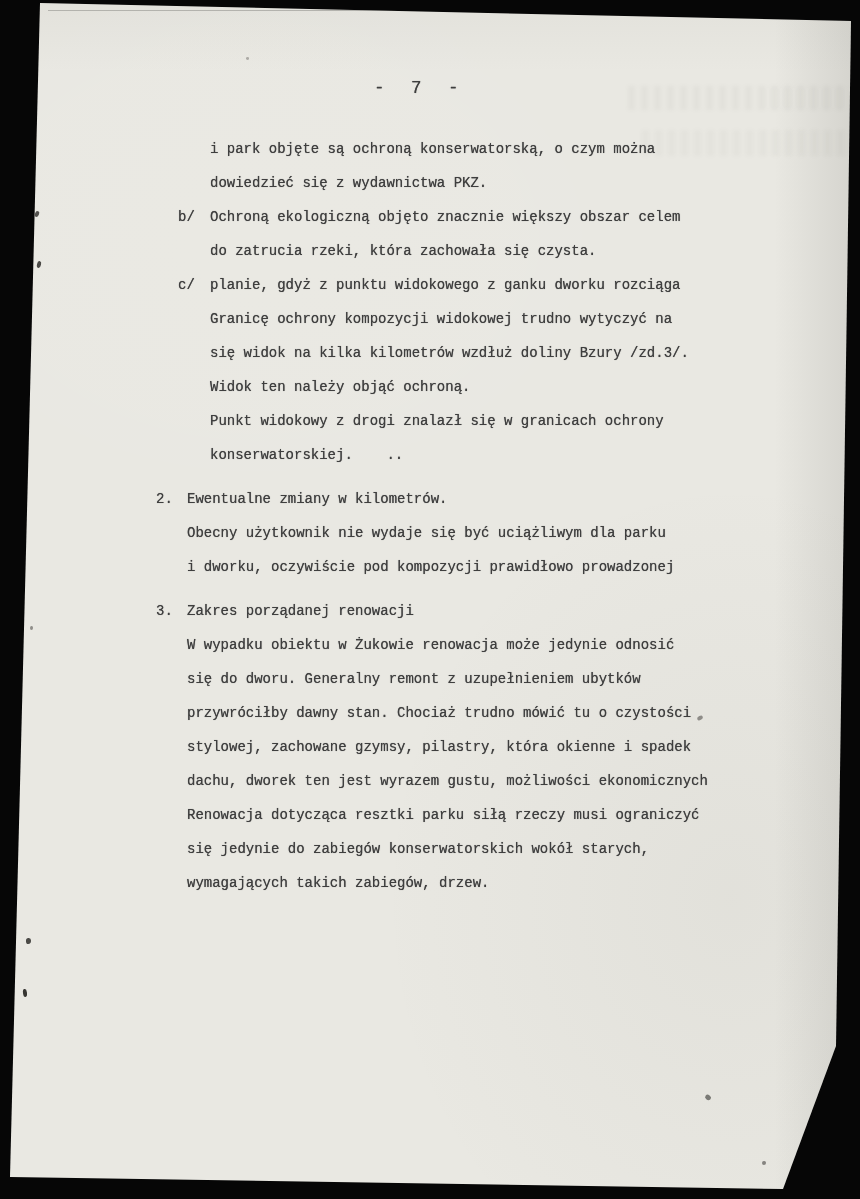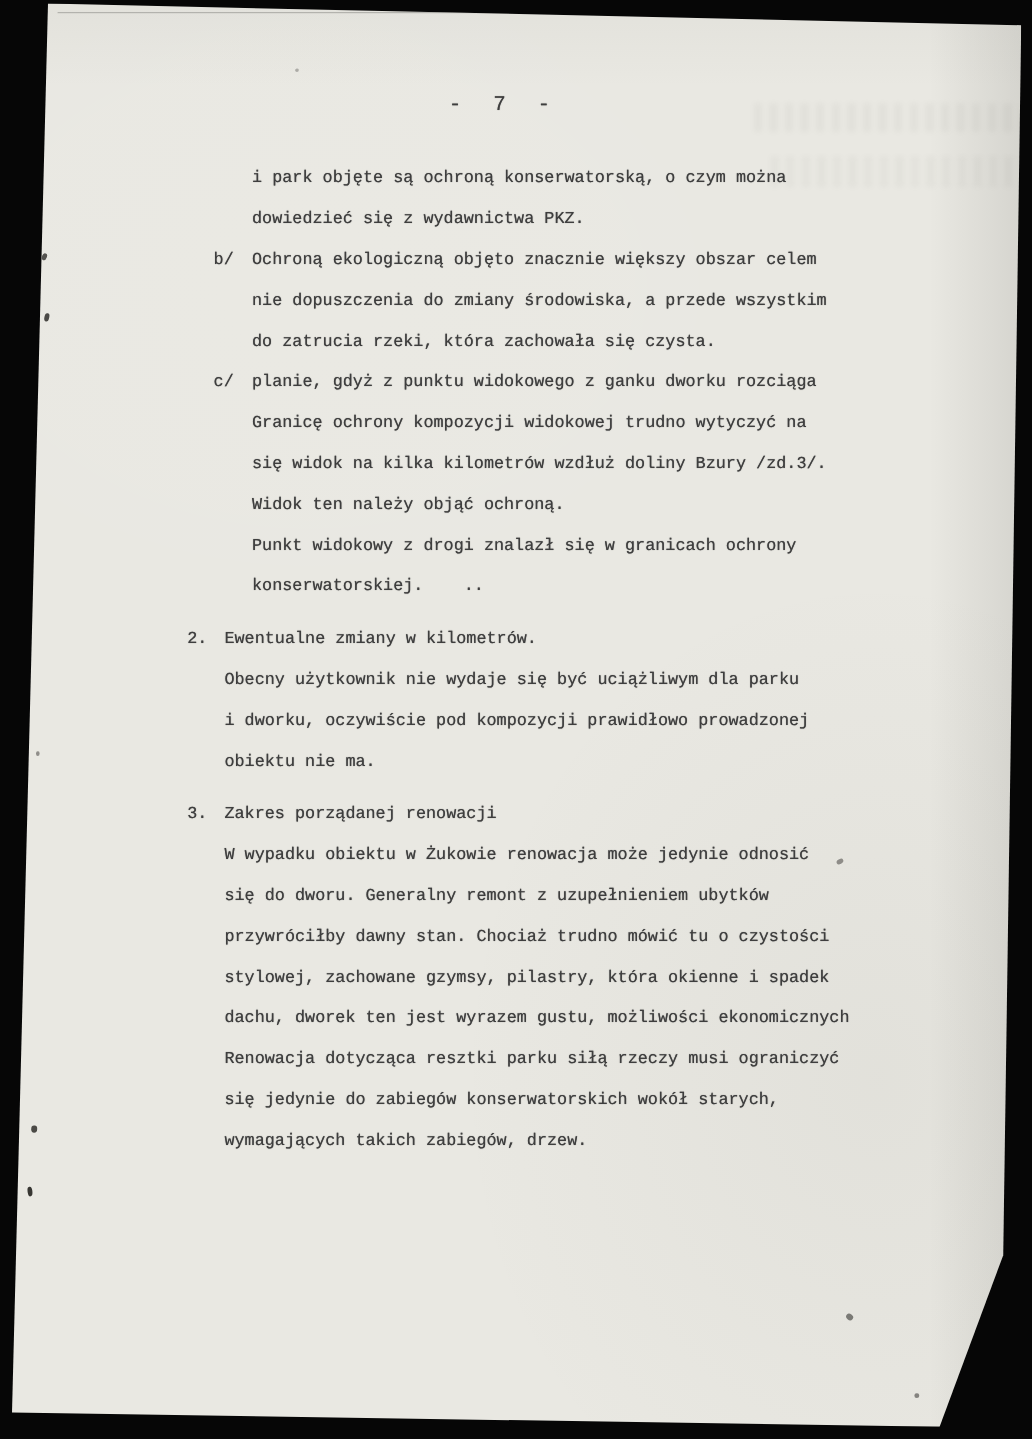--- a/index.html
+++ b/index.html
@@ -87,38 +87,36 @@
     <div class="page-number">- 7 -</div>
 
     <div class="text-area">
         <div class="block body">
           <div class="line">i park objęte są ochroną konserwatorską, o czym można</div>
           <div class="line">dowiedzieć się z wydawnictwa PKZ.</div>
         </div>
         <div class="block lettered">
           <span class="label">b/</span>
           <div class="line">Ochroną ekologiczną objęto znacznie większy obszar celem</div>
-          <div class="line">nie dopuszczenia do zmiany środowiska, a przede wszystkim</div>
           <div class="line">do zatrucia rzeki, która zachowała się czysta.</div>
         </div>
         <div class="block lettered">
           <span class="label">c/</span>
           <div class="line">planie, gdyż z punktu widokowego z ganku dworku rozciąga</div>
           <div class="line">Granicę ochrony kompozycji widokowej trudno wytyczyć na</div>
           <div class="line">się widok na kilka kilometrów wzdłuż doliny Bzury /zd.3/.</div>
           <div class="line">Widok ten należy objąć ochroną.</div>
           <div class="line">Punkt widokowy z drogi znalazł się w granicach ochrony</div>
           <div class="line">konserwatorskiej.    ..</div>
         </div>
         <div class="block numbered">
           <span class="label">2.</span>
           <div class="line">Ewentualne zmiany w kilometrów.</div>
           <div class="line">Obecny użytkownik nie wydaje się być uciążliwym dla parku</div>
           <div class="line">i dworku, oczywiście pod kompozycji prawidłowo prowadzonej</div>
-          <div class="line">obiektu nie ma.</div>
         </div>
         <div class="block numbered">
           <span class="label">3.</span>
           <div class="line">Zakres porządanej renowacji</div>
           <div class="line">W wypadku obiektu w Żukowie renowacja może jedynie odnosić</div>
           <div class="line">się do dworu. Generalny remont z uzupełnieniem ubytków</div>
           <div class="line">przywróciłby dawny stan. Chociaż trudno mówić tu o czystości</div>
           <div class="line">stylowej, zachowane gzymsy, pilastry, która okienne i spadek</div>
           <div class="line">dachu, dworek ten jest wyrazem gustu, możliwości ekonomicznych</div>
           <div class="line">Renowacja dotycząca resztki parku siłą rzeczy musi ograniczyć</div>

